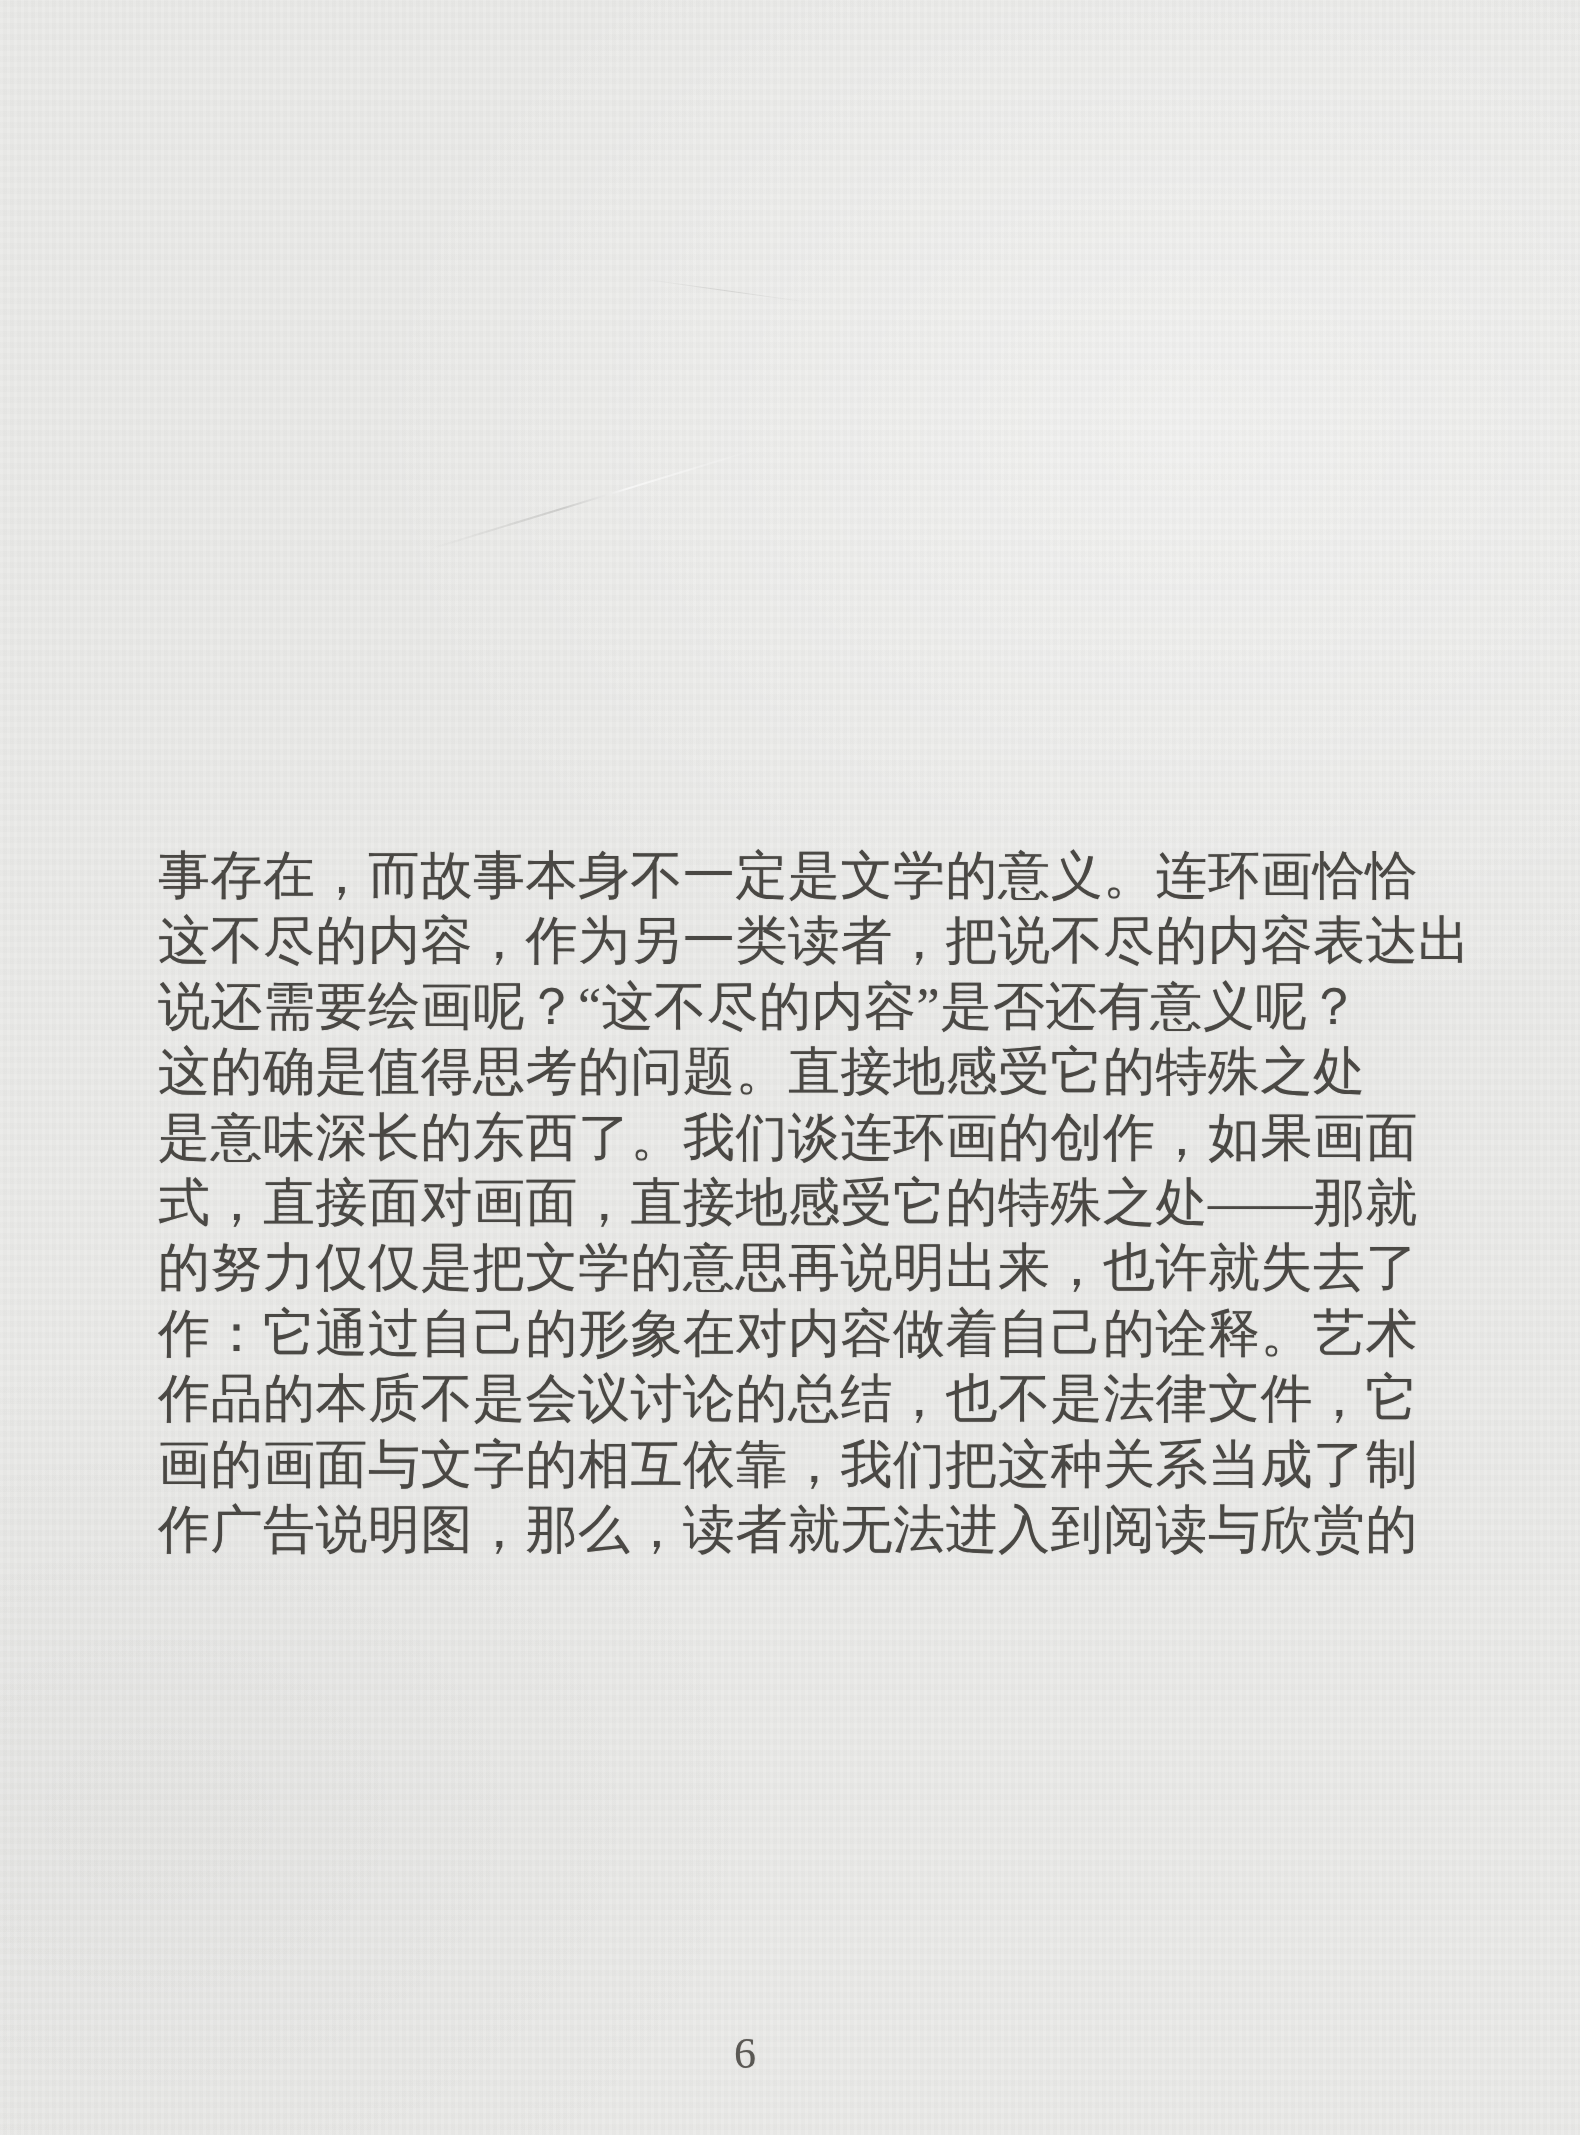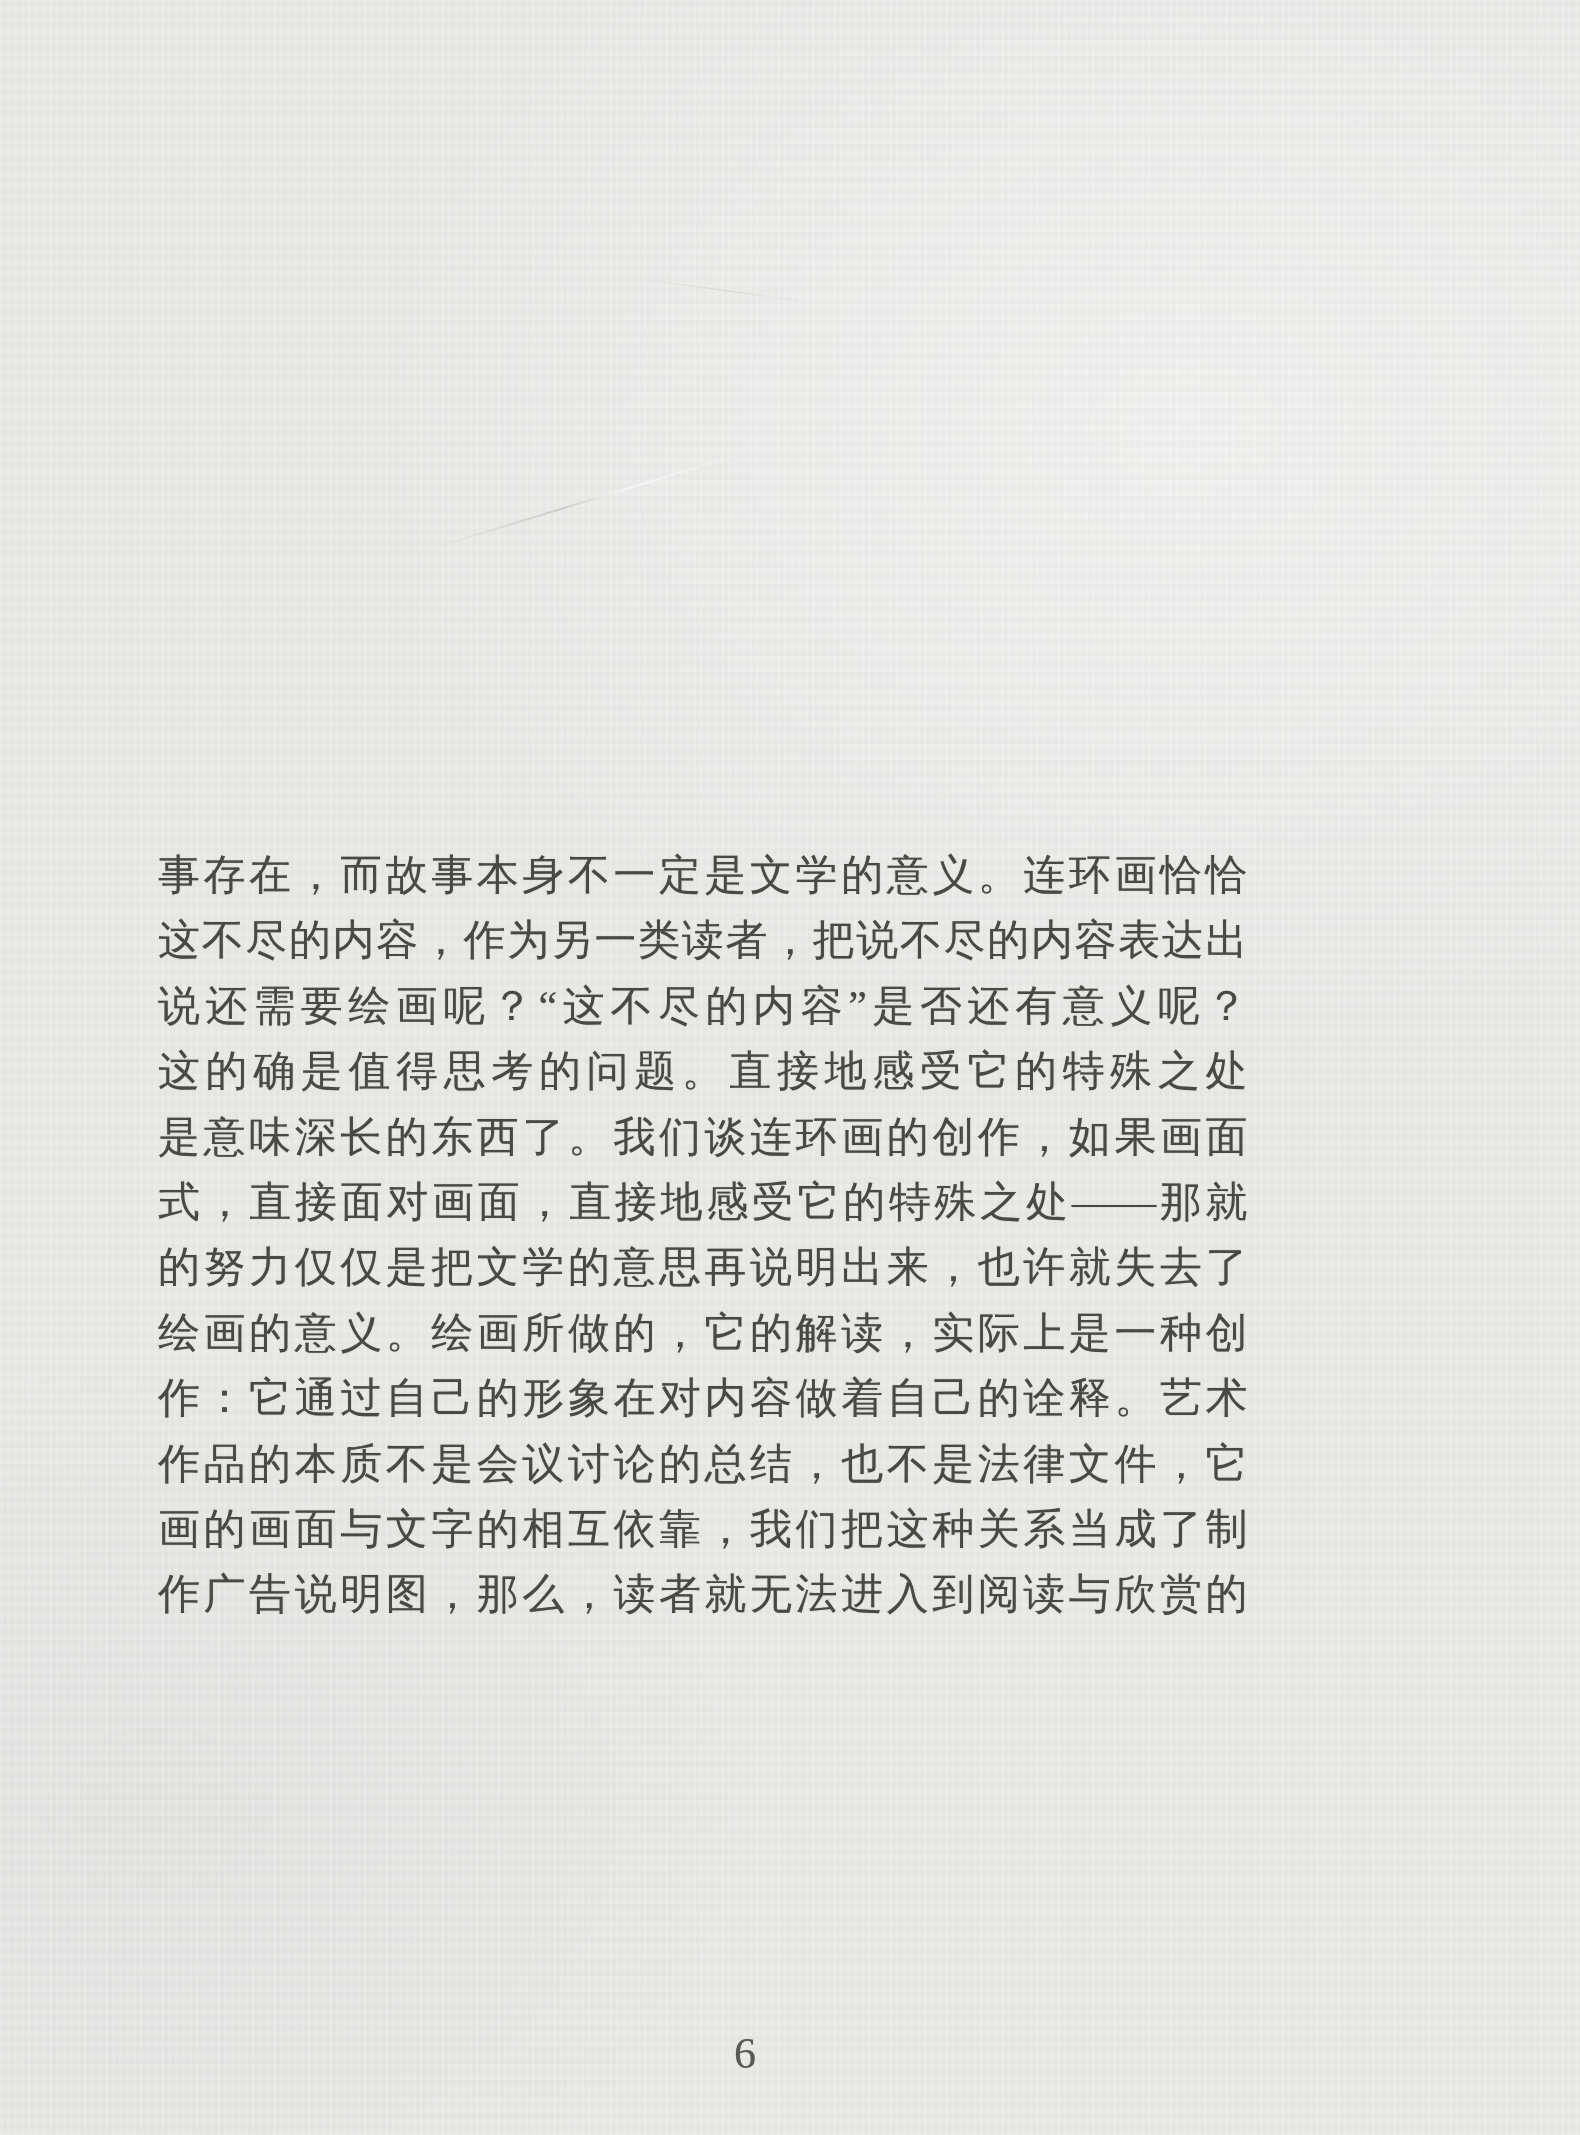--- a/index.html
+++ b/index.html
@@ -53,21 +53,21 @@
   }
   .text-block {
     position: absolute;
     left: 158px;
     top: 843px;
     width: 1090px;
   }
   .text-line {
     height: 65.4px;
     line-height: 65.4px;
-    font-size: 42px;
+    font-size: 52px;
     color: #4a4844;
     white-space: nowrap;
     text-align: justify;
     text-align-last: justify;
     text-shadow: 0 0 1px rgba(90,88,84,0.55);
     letter-spacing: 0.5px;
   }
   .page-number {
     position: absolute;
     left: 0;
@@ -88,21 +88,20 @@
   <div class="crease2"></div>
 
   <div class="text-block">
     <div class="text-line">事存在，而故事本身不一定是文学的意义。连环画恰恰</div>
     <div class="text-line">这不尽的内容，作为另一类读者，把说不尽的内容表达出</div>
     <div class="text-line">说还需要绘画呢？“这不尽的内容”是否还有意义呢？</div>
     <div class="text-line">这的确是值得思考的问题。直接地感受它的特殊之处</div>
     <div class="text-line">是意味深长的东西了。我们谈连环画的创作，如果画面</div>
     <div class="text-line">式，直接面对画面，直接地感受它的特殊之处——那就</div>
     <div class="text-line">的努力仅仅是把文学的意思再说明出来，也许就失去了</div>
-    <div class="text-line">绘画的意义。绘画所做的，它的解读，实际上是一种创</div>
     <div class="text-line">作：它通过自己的形象在对内容做着自己的诠释。艺术</div>
     <div class="text-line">作品的本质不是会议讨论的总结，也不是法律文件，它</div>
     <div class="text-line">画的画面与文字的相互依靠，我们把这种关系当成了制</div>
     <div class="text-line">作广告说明图，那么，读者就无法进入到阅读与欣赏的</div>
   </div>
 
   <div class="page-number">6</div>
 </div>
 
 </body></html>

